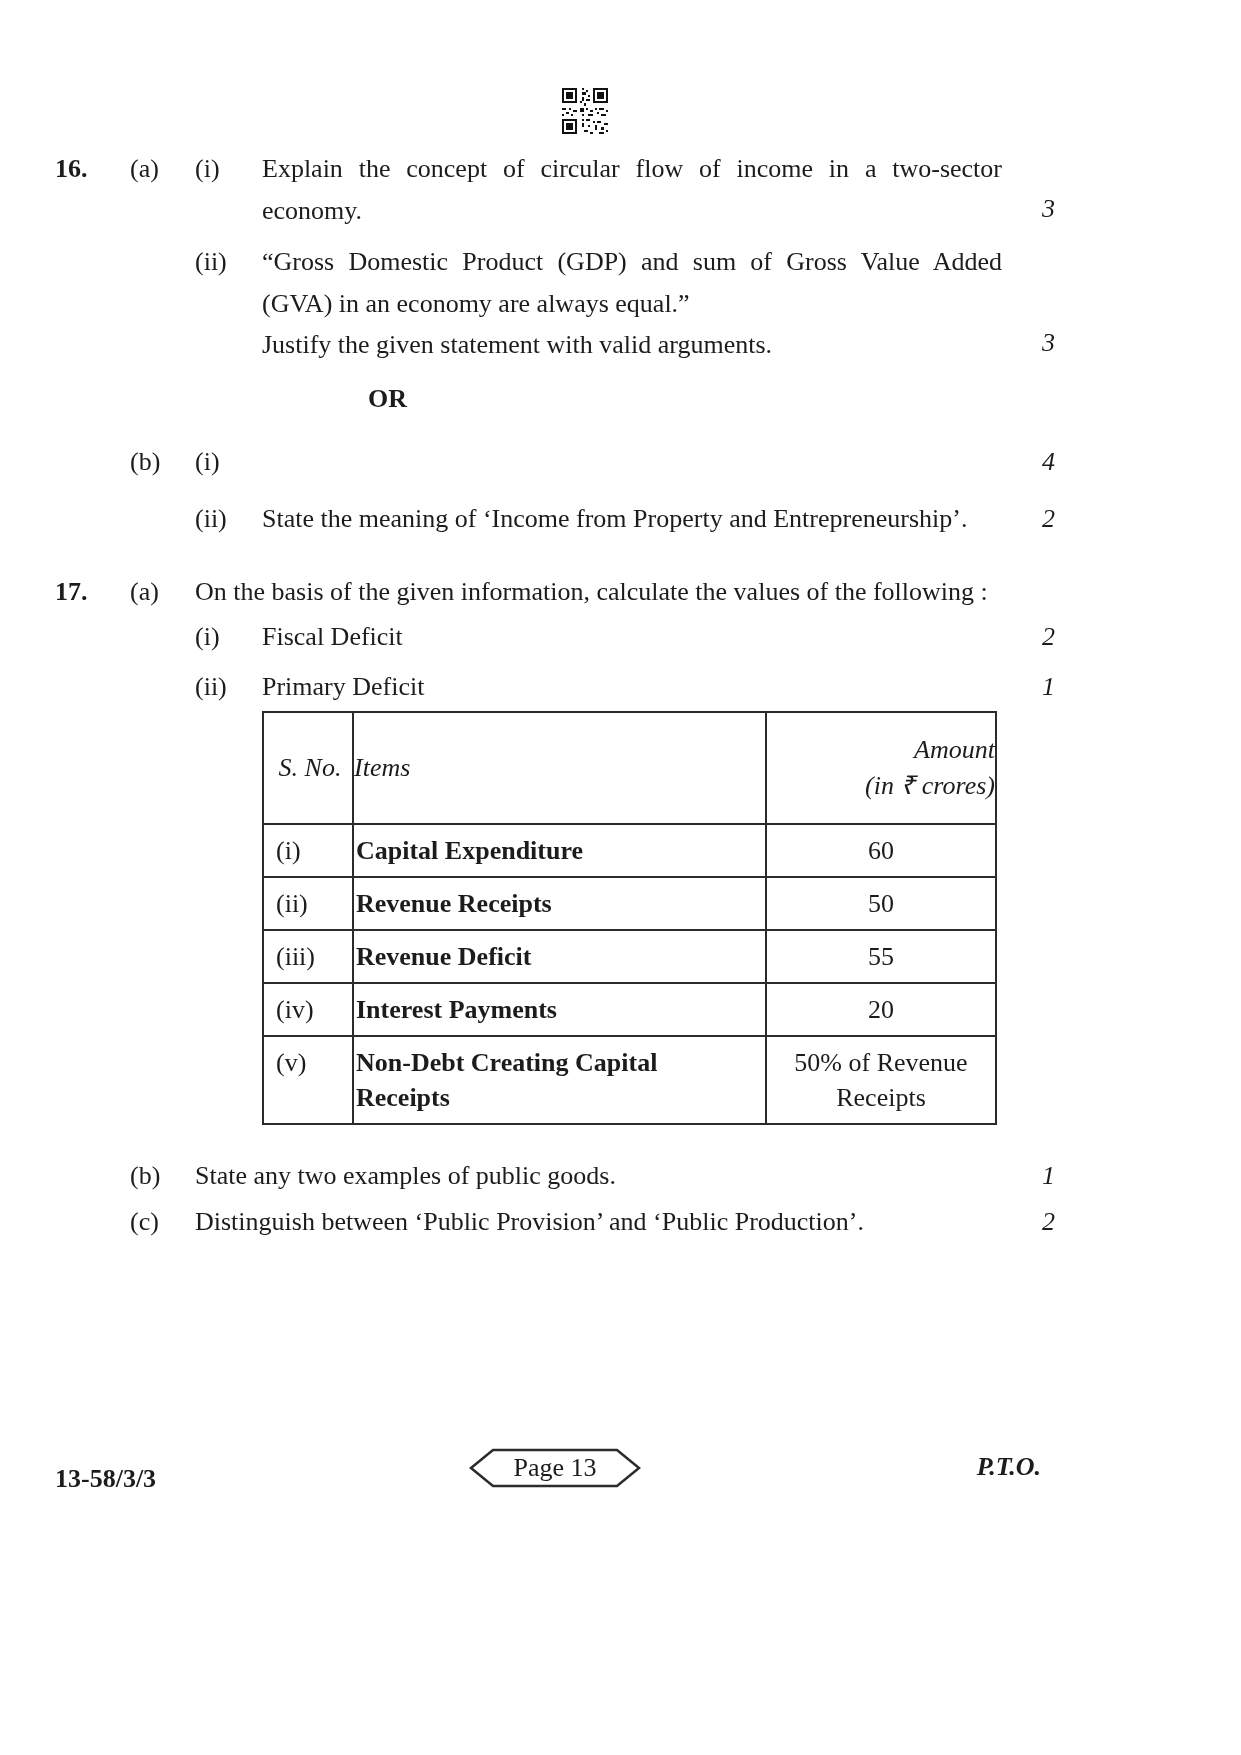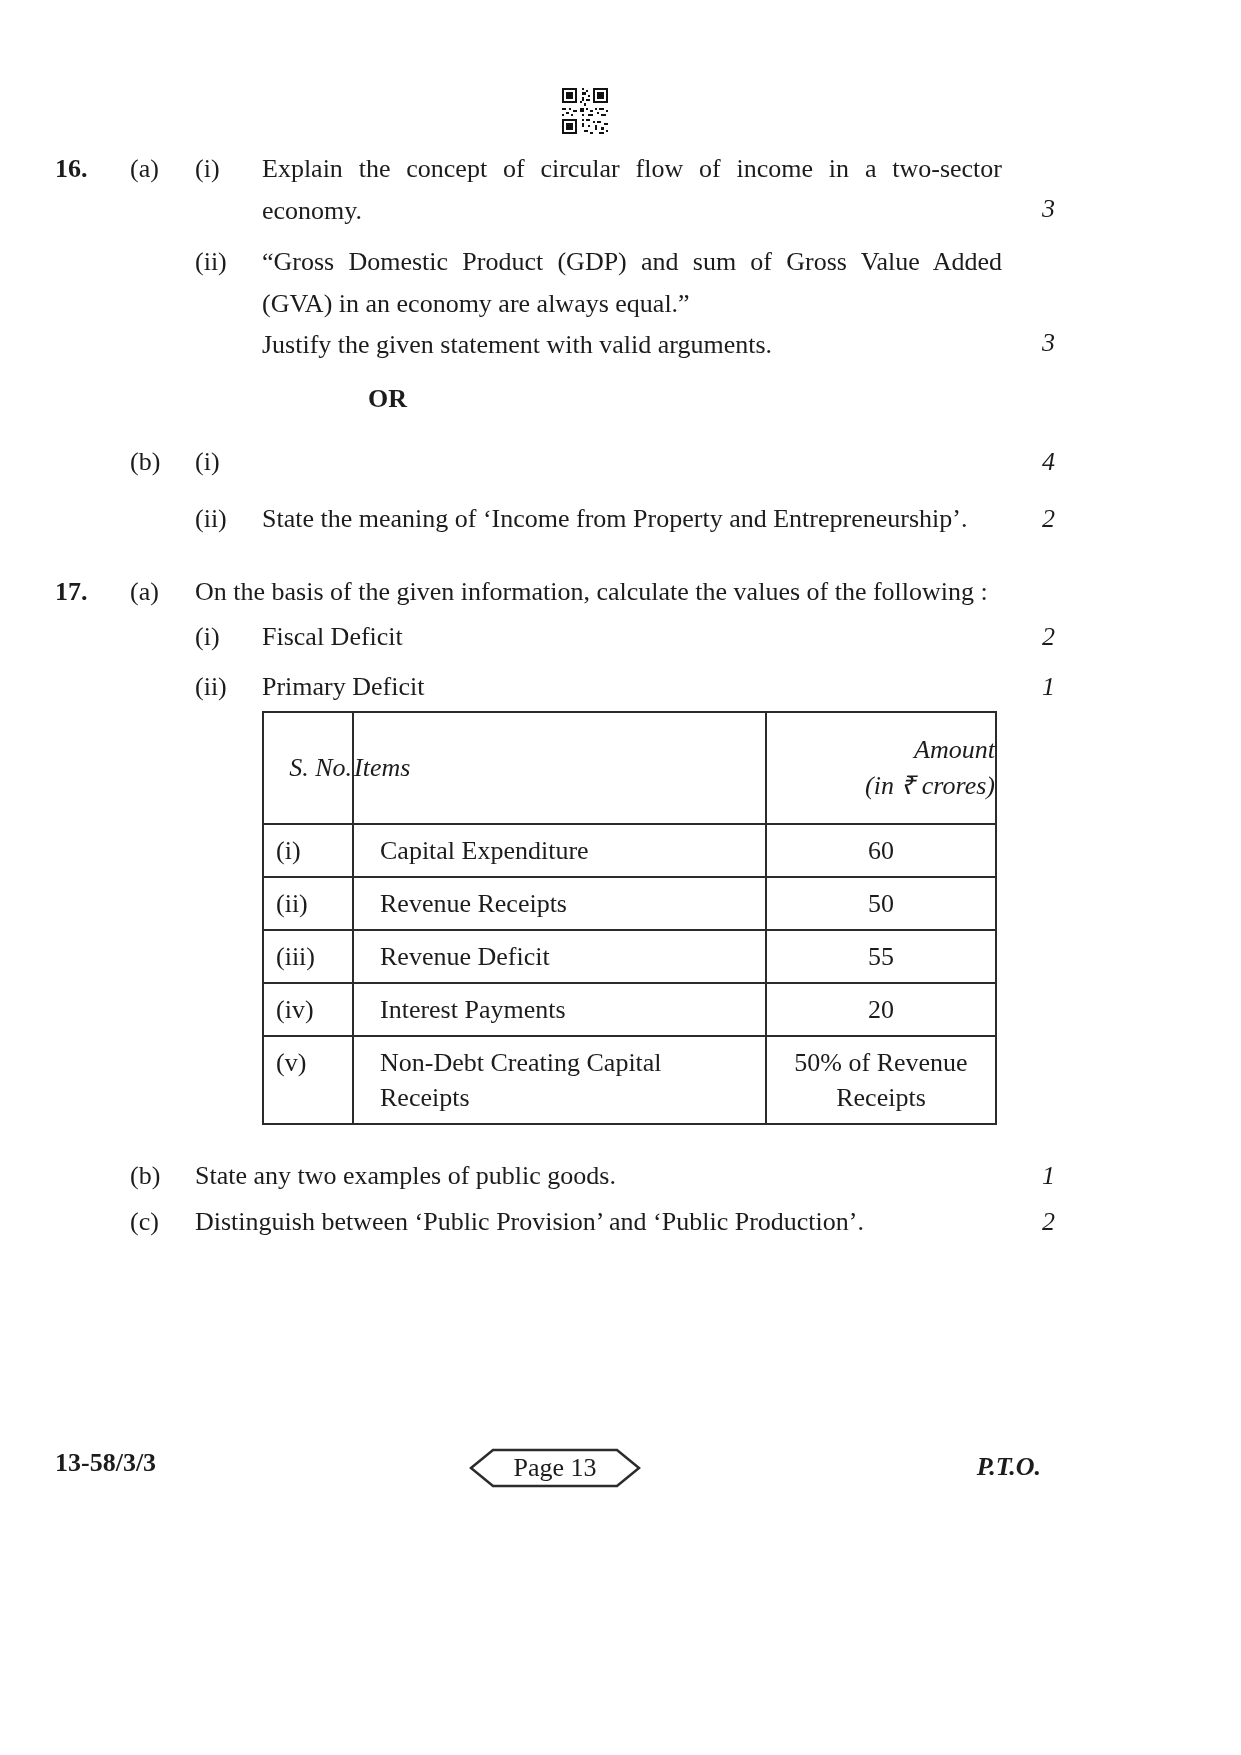--- a/index.html
+++ b/index.html
@@ -50,31 +50,31 @@
   }
   table.fiscal th, table.fiscal td {
     border:2px solid #2b2b2b;
     vertical-align:middle;
     line-height:1.35;
   }
   .col-sno { width:90px; }
   .col-items { width:413px; }
   .col-amt { width:230px; }
   table.fiscal thead th { font-style:italic; font-weight:normal; height:112px; }
-  th.h-sno { text-align:right; padding-left:4px; }
+  th.h-sno { text-align:center; padding-left:4px; }
   th.h-items { text-align:left; }
   th.h-amt { text-align:right; line-height:1.6; }
   td.b-sno { text-align:left; padding:8px 0 8px 12px; }
-  td.b-items { text-align:left; padding:8px 12px 8px 26px; }
+  td.b-items { text-align:left; padding:8px 12px 8px 2px;font-weight:bold; }
   td.b-amt { text-align:center; padding:8px 6px; }
 
   .footer {
     position:absolute; top:1448px; left:55px; width:1000px; height:42px;
   }
-  .footer-code { position:absolute; left:0; top:0; font-weight:bold; }
+  .footer-code { position:absolute; left:0; top:16px; font-weight:bold; }
   .footer-pto  { position:absolute; right:14px; top:4px; font-weight:bold; font-style:italic; }
   .page-badge {
     position:absolute; left:50%; top:0; transform:translateX(-50%);
     width:172px; height:40px;
   }
   .page-badge svg { position:absolute; inset:0; }
   .page-badge span {
     position:absolute; inset:0; display:flex; align-items:center; justify-content:center;
     font-size:26px;
   }

